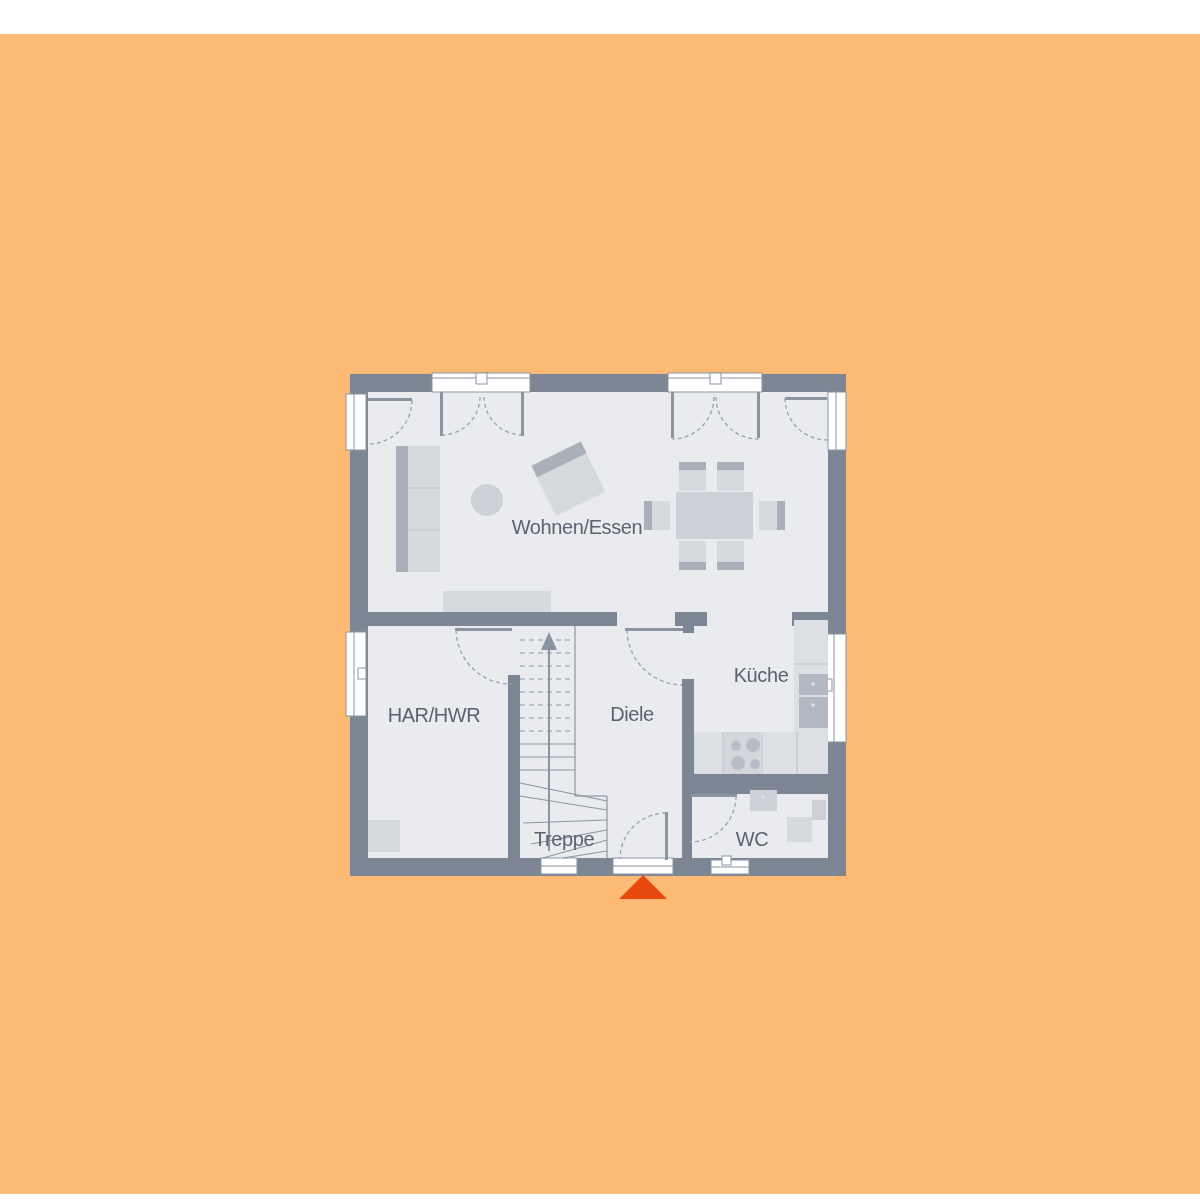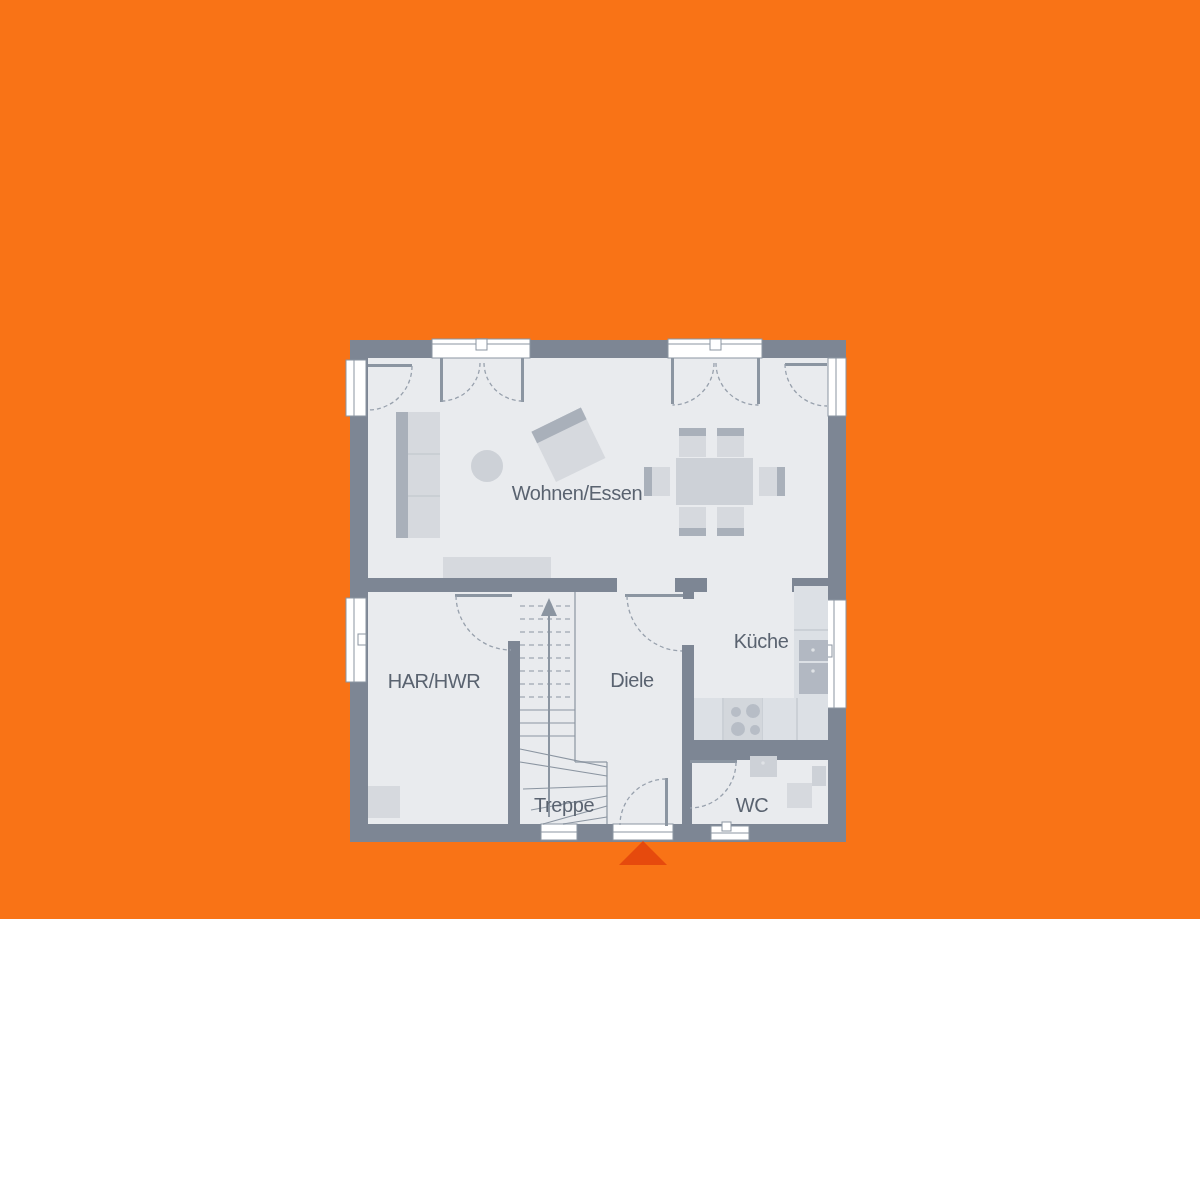--- a/index.html
+++ b/index.html
@@ -1,17 +1,17 @@
 <!DOCTYPE html>
 <html style="--wall: #7d8694; --floor: #e9ebee; --window: #ffffff; --frame-line: #8b95a1; --door-arc: #98a1ad; --furniture-light: #d6d9de; --furniture-mid: #cdd1d7; --furniture-dark: #a9b0ba; --counter: #dce0e5; --appliance: #b2b8c2; --burner: #b7bdc6; --divider: #c6cbd1; --label-text: #5a6370; --entrance-marker: #e64a0d;"><head>
 <meta charset="utf-8">
 <style>
   html,body{margin:0;padding:0;background:#ffffff;}
-  .canvas{position:relative;width:1200px;height:919px;background:#f97316;overflow:hidden;
-          font-family:"Liberation Sans", sans-serif;}
+  .canvas{position:relative;width:1200px;height:1160px;background:#fdba74;overflow:hidden;
+          font-family:"Liberation Sans", sans-serif;margin-top:34px;}
   svg{display:block;}
   .wall{fill:var(--wall,#7d8694);}
   .floor{fill:var(--floor,#e9ebee);}
   .win{fill:var(--window,#ffffff);stroke:var(--frame-line,#8b95a1);stroke-width:1;}
   .frame{stroke:var(--frame-line,#8b95a1);stroke-width:1;fill:none;}
   .post{fill:var(--frame-line,#8b95a1);}
   .leaf{fill:var(--frame-line,#8b95a1);}
   .arc{fill:none;stroke:var(--door-arc,#98a1ad);stroke-width:1.3;stroke-dasharray:4 3;}
   .tread{stroke:var(--frame-line,#8b95a1);stroke-width:1.2;fill:none;}
   .tread-dash{stroke-dasharray:5 4;}

